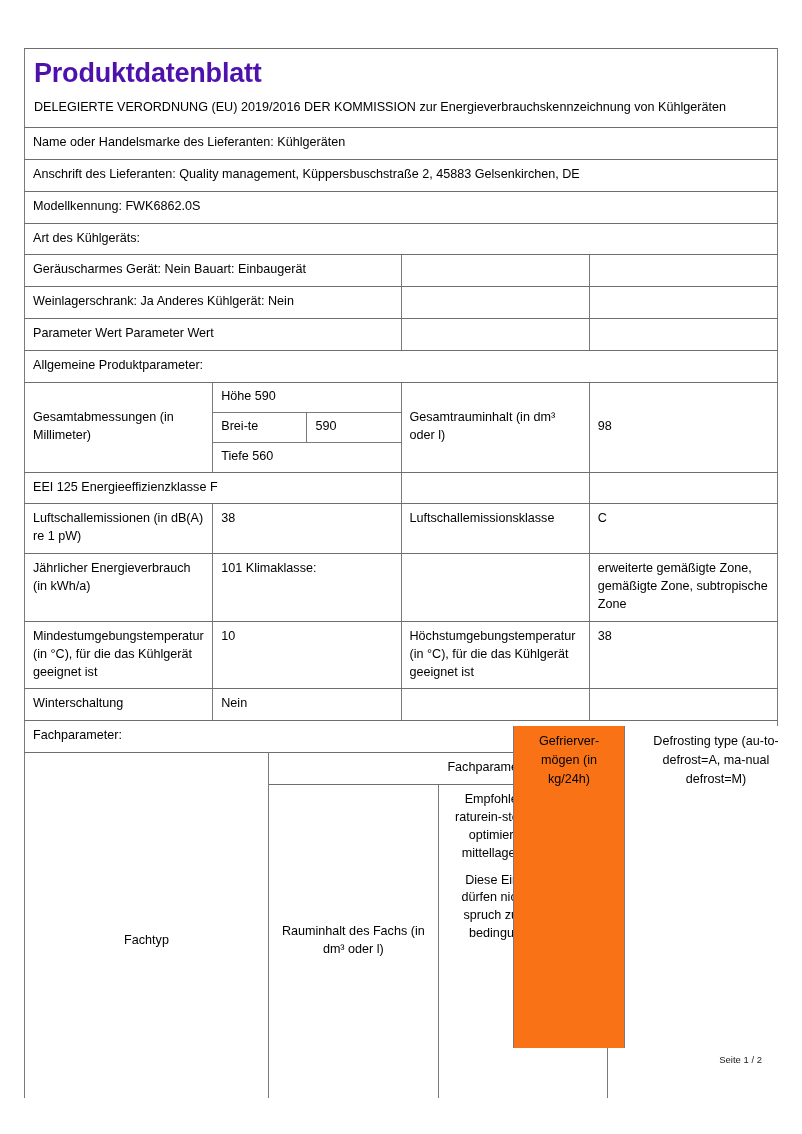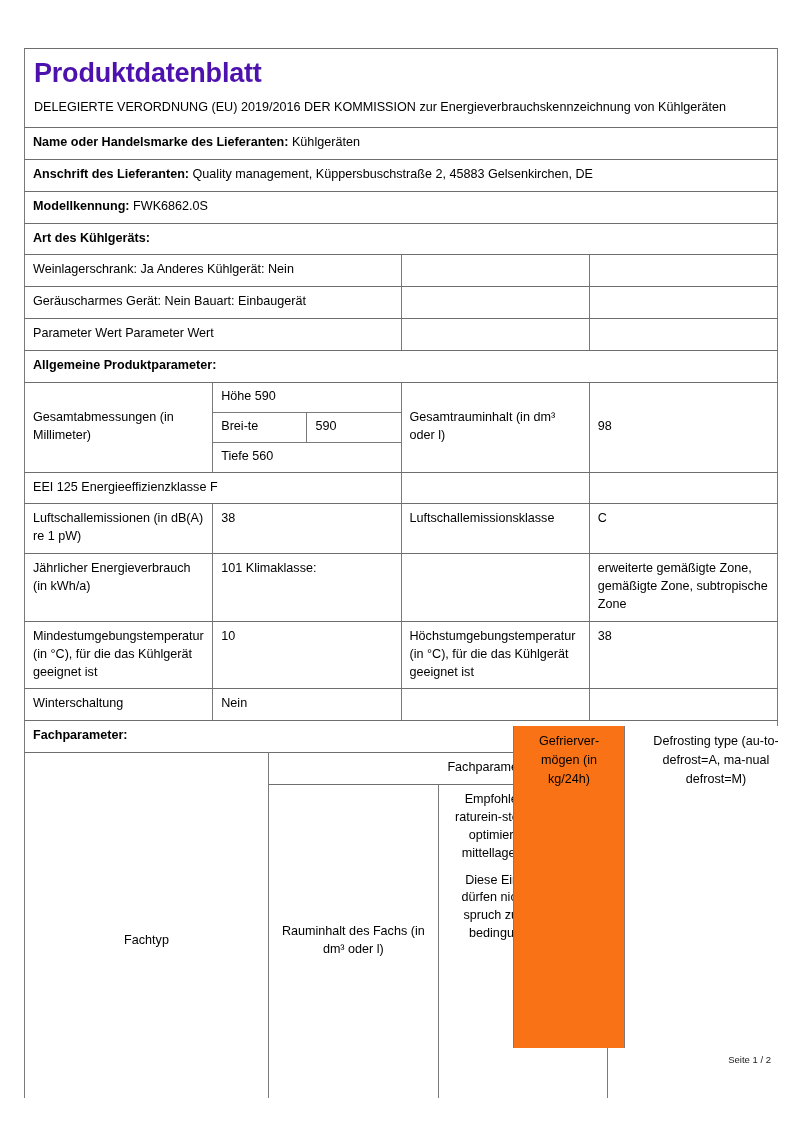--- a/index.html
+++ b/index.html
@@ -53,21 +53,21 @@
     letter-spacing: -0.2px;
     line-height: 1.1;
   }
   .subtitle {
     font-size: 12.6px;
     line-height: 1.45;
     color: #000;
   }
   .hdr-cell { padding: 10px 9px 11px 9px !important; }
 
-  .bold { font-weight: bold; }
+  .bold { font-weight: normal; }
   .center { text-align: center; }
 
   
   table.inner {
     width: 100%;
     border-collapse: collapse;
     table-layout: fixed;
     margin: -6px -8px -7px -8px;
     width: calc(100% + 16px);
   }
@@ -79,21 +79,21 @@
     font-size: 12.6px;
     line-height: 1.42;
     vertical-align: top;
   }
   table.inner tr:last-child td { border-bottom: 0; }
   table.inner td.last { border-right: 0; }
   .narrow-col { font-size: 12.6px; line-height: 1.52; }
 
   .footer {
     position: absolute;
-    right: 31px;
+    right: 40px;
     top: 1054px;
     font-size: 9.5px;
     color: #1a1a1a;
     text-align: right;
   }
 
   .vmid { vertical-align: middle; }
   .clip-row td {
     border-bottom: 0 !important;
     height: 300px;
@@ -139,29 +139,29 @@
             <span class="bold">Modellkennung:</span>
             <span>FWK6862.0S</span>
           </td>
         </tr>
 
         <tr>
           <td colspan="4" class="bold">Art des Kühlgeräts:</td>
         </tr>
 
         <tr>
-          <td colspan="2">Weinlagerschrank: Ja Anderes Kühlgerät: Nein</td>
-          <td></td>
-          <td></td>
-        </tr>
-
-        <tr>
           <td colspan="2" style="width:391px">Geräuscharmes Gerät: Nein Bauart: Einbaugerät</td>
           <td style="width:196px"></td>
           <td style="width:167px"></td>
+        </tr>
+
+        <tr>
+          <td colspan="2">Weinlagerschrank: Ja Anderes Kühlgerät: Nein</td>
+          <td></td>
+          <td></td>
         </tr>
 
         <tr>
           <td colspan="2">Parameter Wert Parameter Wert</td>
           <td></td>
           <td></td>
         </tr>
 
         <tr>
           <td colspan="4" class="bold">Allgemeine Produktparameter:</td>

